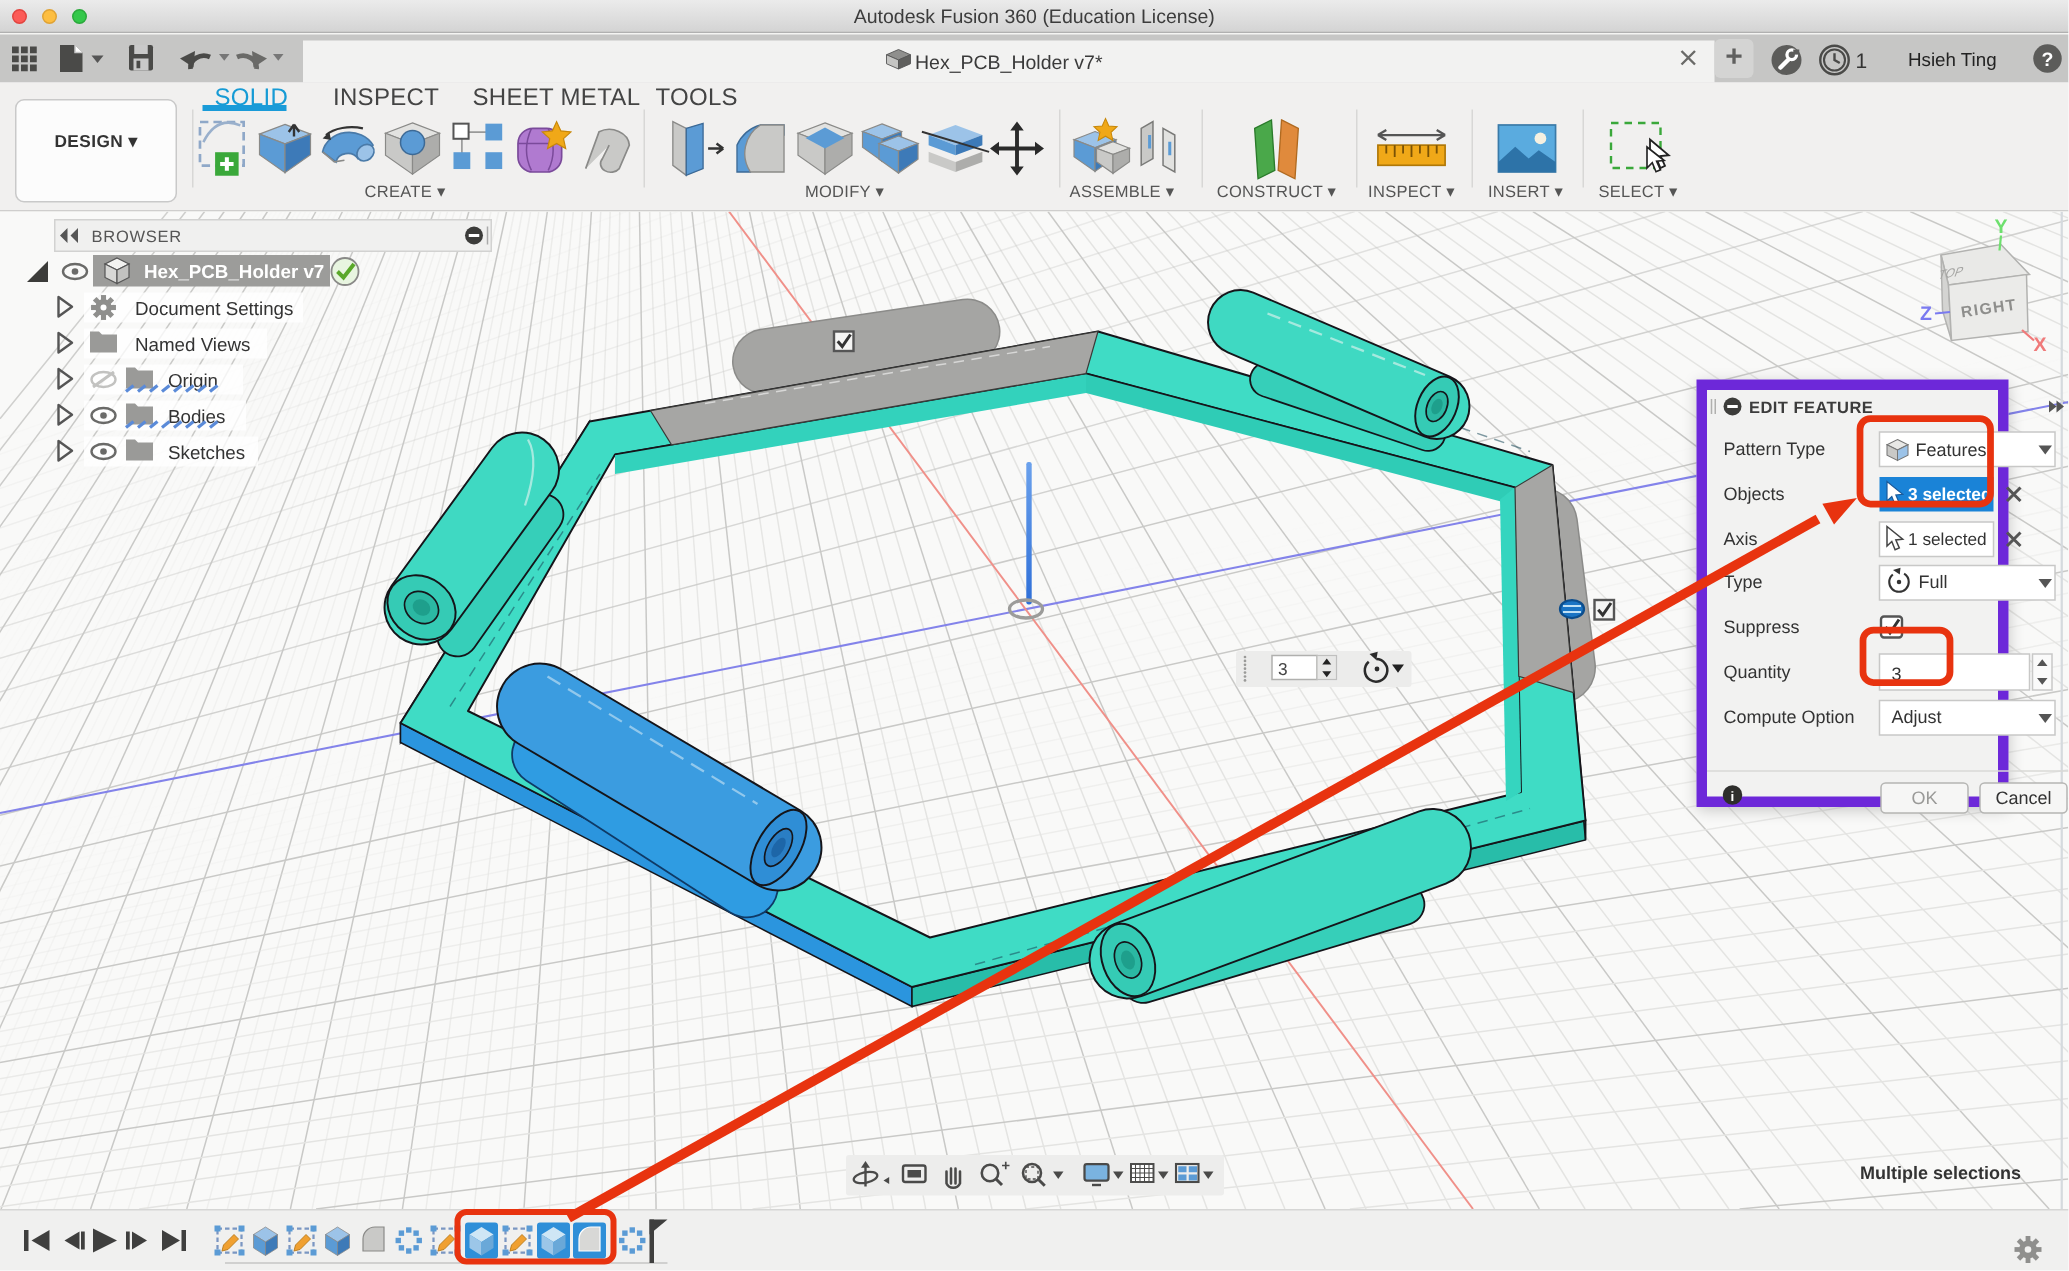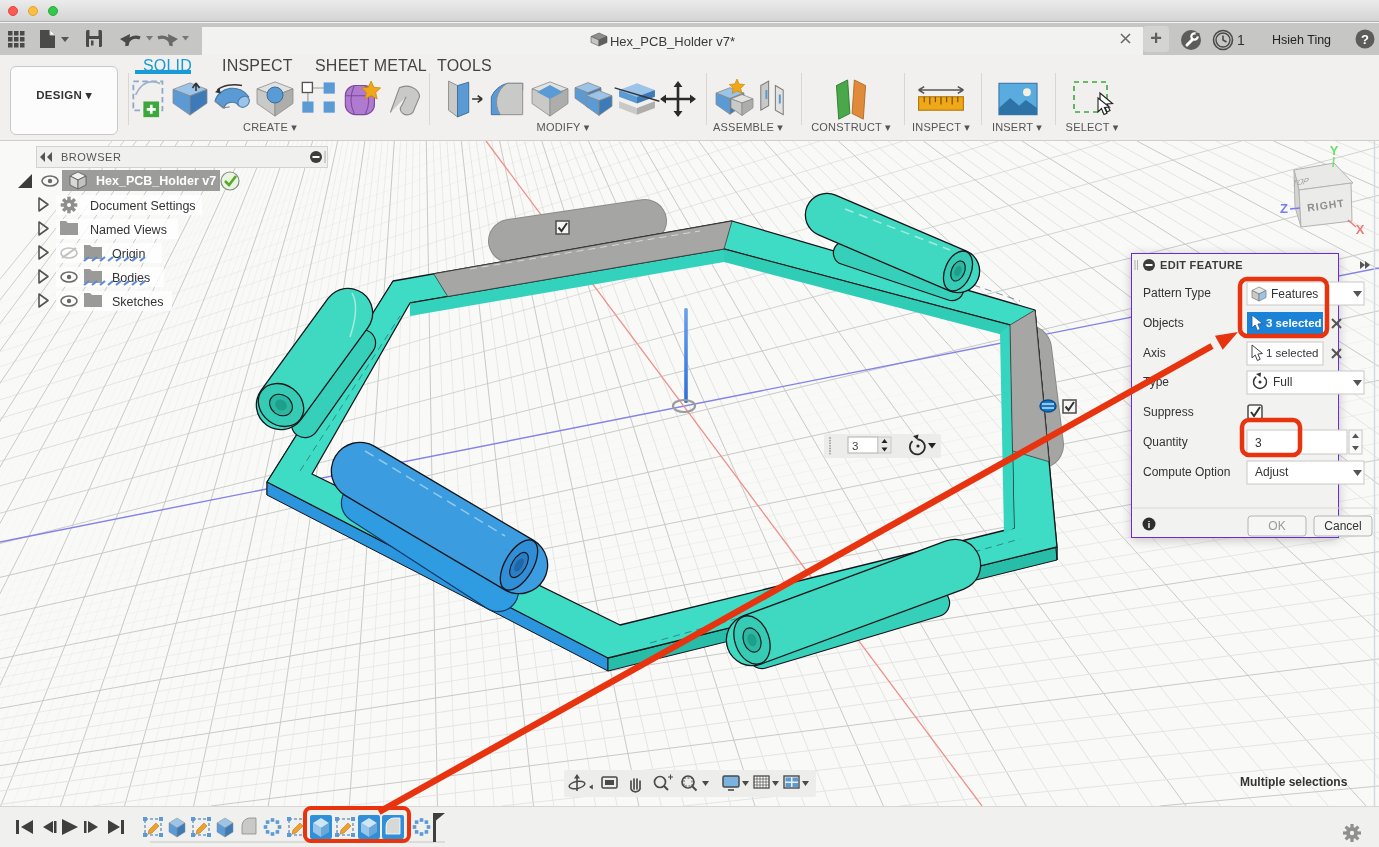--- a/index.html
+++ b/index.html
@@ -14,31 +14,32 @@
 #tabtitle{position:absolute;left:0;top:7px;width:941px;text-align:center;font-size:13px;color:#3a3a3a;}
 #plusbtn{position:absolute;left:1143px;top:3px;width:26px;height:26px;background:#d4d4d3;border-radius:4px;color:#5f5f5e;font-size:20px;line-height:24px;text-align:center;font-weight:bold;}
 #ribbon{position:absolute;left:0;top:55px;width:1379px;height:86px;background:#f1f0ef;border-bottom:1px solid #cfcecd;}
 #designbox{position:absolute;left:10px;top:11px;width:108px;height:69px;background:#fcfcfc;border:1px solid #c9c9c9;border-radius:6px;text-align:center;line-height:57px;font-size:11.5px;font-weight:bold;color:#333;letter-spacing:.3px;}
 .rtab{position:absolute;top:2px;font-size:16px;color:#444;letter-spacing:.2px;}
 .glabel{position:absolute;top:66px;font-size:11px;color:#555;text-align:center;letter-spacing:.2px;}
 .vsep{position:absolute;top:18px;height:52px;width:1px;background:#d8d7d6;}
 #viewport{position:absolute;left:0;top:141px;width:1379px;height:665px;background:#f9f9f8;overflow:hidden;}
 #gridsvg,#modelsvg{position:absolute;left:0;top:0;}
 #bhead{position:absolute;left:8px;top:5px;width:292px;height:22px;background:#f0f0ef;border:1px solid #d2d2d1;font-size:11px;color:#555;margin-left:28px;}
-#dialog{position:absolute;left:1131px;top:112px;width:208px;height:285px;background:#f2f2f1;border:1px solid #6d28d9;box-shadow:0 2px 10px rgba(0,0,0,0.22);}
+#dialog{position:absolute;left:1131px;top:112px;width:208px;height:285px;background:#f2f2f1;border:7px solid #6d28d9;box-shadow:0 2px 10px rgba(0,0,0,0.22);}
 #timeline{position:absolute;left:0;top:806px;width:1379px;height:41px;background:#f0f0ef;border-top:1px solid #d6d6d5;}
 #multisel{position:absolute;left:1240px;top:634px;width:112px;font-size:12px;font-weight:bold;color:#333;}
 #oversvg{position:absolute;left:0;top:0;z-index:50;pointer-events:none;}
 </style></head>
 <body>
 <div id="app">
 <div id="titlebar">
  <div class="tl" style="left:8px;background:#fc5b57;border:1px solid #e2443f;"></div>
  <div class="tl" style="left:28px;background:#fdbe41;border:1px solid #e0a334;"></div>
  <div class="tl" style="left:48px;background:#34c84a;border:1px solid #2aa93b;"></div>
+ <div id="titletext">Autodesk Fusion 360 (Education License)</div>
 </div>
 <div id="toolrow">
 
  <div id="doctab">
         <div id="tabtitle">Hex_PCB_Holder v7*</div>
       </div>
  <div id="plusbtn">+</div>
  <svg width="1379" height="32" style="position:absolute;left:0;top:0">
 
   <g fill="#4a4a48">

